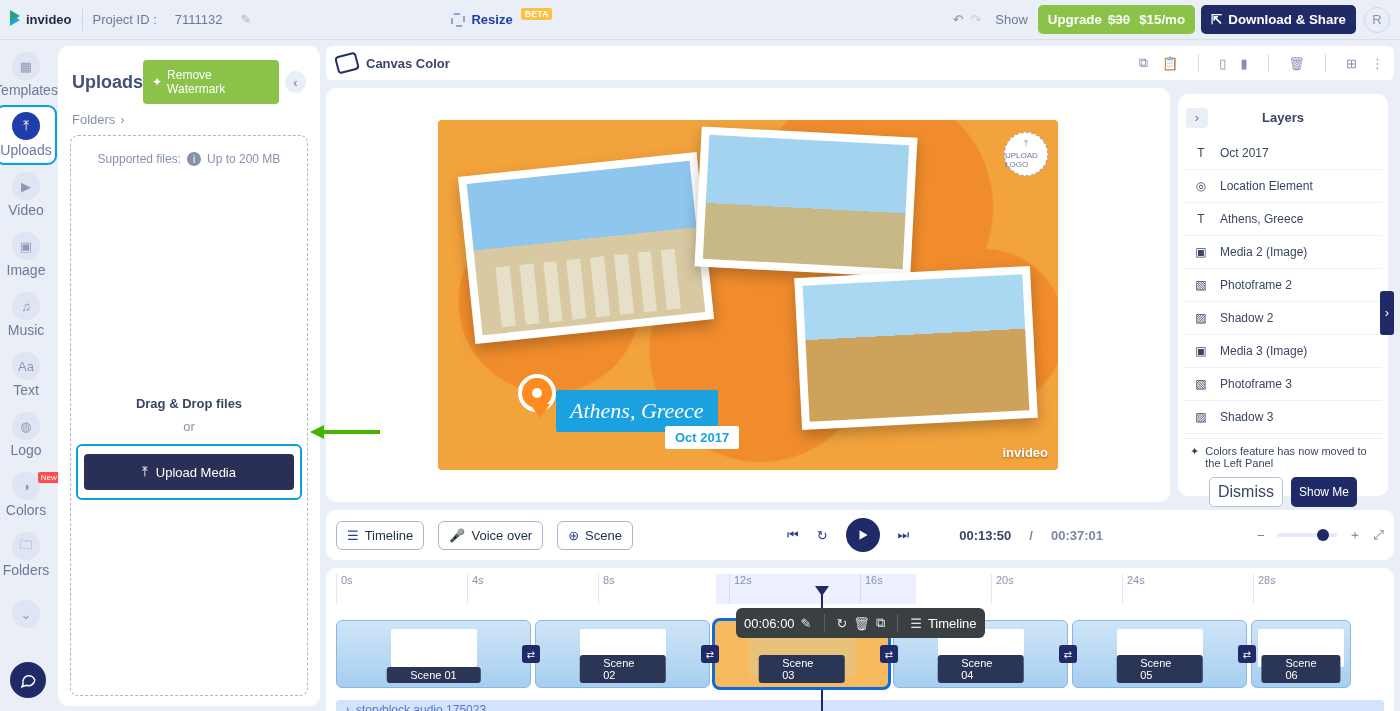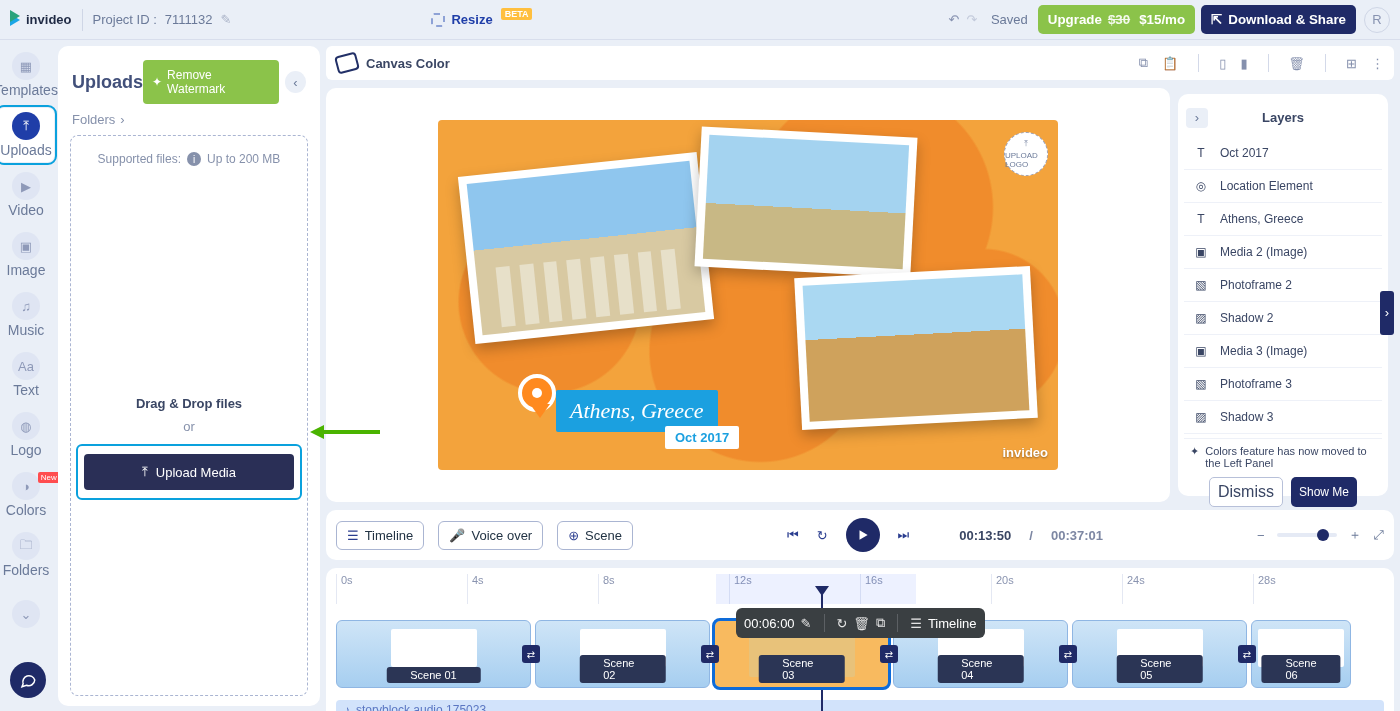--- a/index.html
+++ b/index.html
@@ -22,21 +22,21 @@
   *{box-sizing:border-box;font-family:Arial, Helvetica, sans-serif}
   body{margin:0;background:var(--bg);color:var(--text);font-size:13px}
   .app{width:1400px;height:711px;position:relative;overflow:hidden}
 
   
   .topbar{height:40px;background:var(--bg);display:flex;align-items:center;padding:0 10px;border-bottom:1px solid #d8deec}
   .brand{display:flex;align-items:center;gap:6px;color:var(--text);font-weight:bold}
   .brand .logo{width:0;height:0;border-left:10px solid #1aa6e6;border-top:6px solid transparent;border-bottom:6px solid transparent;position:relative}
   .brand .logo::after{content:"";position:absolute;left:-10px;top:-10px;border-left:10px solid #2aa37c;border-top:6px solid transparent;border-bottom:6px solid transparent}
   .divider{width:1px;height:22px;background:#cfd6e6;margin:0 10px}
-  .proj{color:var(--muted);display:flex;align-items:flex-end;gap:8px}
+  .proj{color:var(--muted);display:flex;align-items:flex-end;gap:18px}
   .pencil{color:#aab3c8}
   .resize{display:flex;align-items:center;gap:6px;margin-left:200px;color:var(--blue);font-weight:bold}
   .resize .icon{width:14px;height:14px;border:2px dashed #8ea2d6;border-radius:3px;display:inline-block}
   .beta{background:#ffbf3f;color:#fff;font-size:9px;padding:1px 4px;border-radius:2px;margin-top:-12px;margin-left:2px}
   .spacer{flex:1}
   .icn{width:18px;height:18px;color:#8893b1;display:inline-flex;align-items:center;justify-content:center}
   .saved{color:var(--muted)}
   .btn{border:none;border-radius:5px;padding:7px 10px;color:#fff;font-weight:bold;cursor:pointer;display:inline-flex;align-items:center;gap:6px}
   .btn.upgrade{background:var(--accent)}
   .btn.download{background:#1f2a67}
@@ -164,21 +164,21 @@
   </div>
   <div class="resize">
     <span class="icon"></span>
     <span>Resize</span>
     <span class="beta">BETA</span>
   </div>
   <div class="spacer"></div>
   <span class="icn">↶</span>
   <span class="icn" style="opacity:.4">↷</span>
   <span style="width:10px"></span>
-  <span class="saved">Saved</span>
+  <span class="saved">Show</span>
   <span style="width:10px"></span>
   <button class="btn upgrade">
     <span>Upgrade</span>
     <span class="strike">$30</span>
     <span>$15/mo</span>
   </button>
   <span style="width:6px"></span>
   <button class="btn download">
     <span>⇱</span>
     <span>Download &amp; Share</span>

